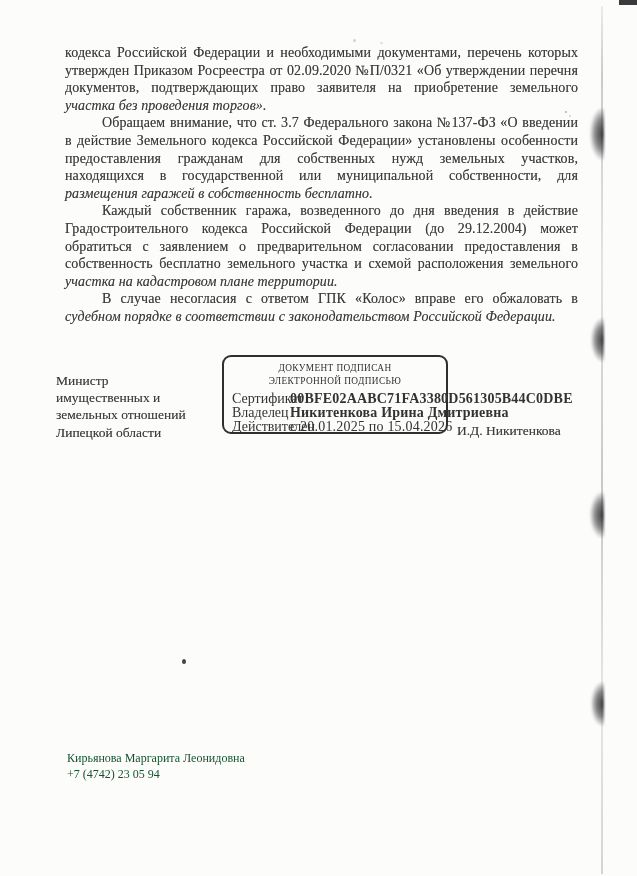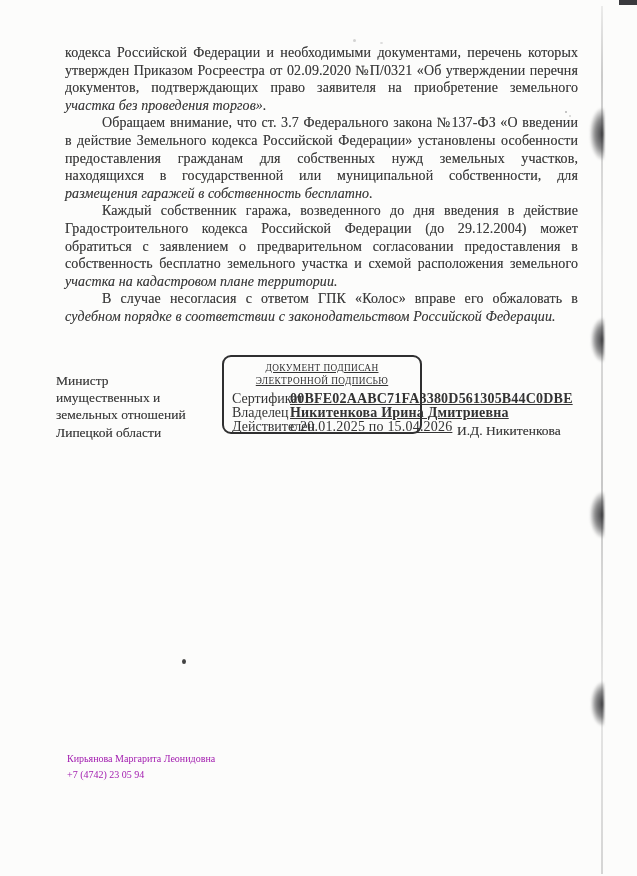--- a/index.html
+++ b/index.html
@@ -22,39 +22,39 @@
   .body .line.last{text-align-last:left;font-style:italic;}
   .body .line.indent{padding-left:37px;}
   
   .signer-title{
     position:absolute;left:56px;top:372px;
     font-size:13.5px;line-height:17.2px;
     text-shadow:0 0 .4px rgba(60,60,60,.5);
   }
   
   .stamp{
-    position:absolute;left:222px;top:355px;width:200px;height:79px;
+    position:absolute;left:222px;top:355px;width:226px;height:79px;
     box-sizing:border-box;border:2px solid #2f2f30;border-radius:9px;
-    padding:5px 8px 17px 8px;color:#333;text-decoration:underline;
+    padding:5px 8px 17px 8px;color:#333;
   }
   .stamp-title{text-align:center;font-size:9.3px;line-height:12.5px;letter-spacing:.4px;color:#2f2f30;}
   .stamp-fields{margin-top:5px;font-size:14px;}
   .srow{line-height:13.8px;white-space:nowrap;}
   .slabel{display:inline-block;width:58px;color:#333;}
   .sval{letter-spacing:.2px;}
   .sval.cert,.sval.owner{font-weight:bold;}
   
   .signer-name{
     position:absolute;left:457px;top:423px;
     font-size:13.5px;text-shadow:0 0 .4px rgba(60,60,60,.5);
   }
   
   .contact{
     position:absolute;left:67px;top:751px;
-    font-size:10px;line-height:15.5px;color:#a21caf;
+    font-size:12px;line-height:15.5px;color:#14532d;
   }
   
   .corner-mark{
     position:absolute;left:619px;top:0;width:18px;height:5px;
     background:#3a3a3e;filter:blur(.3px);
   }
   .edge-line{
     position:absolute;left:601px;top:6px;width:1.5px;height:868px;
     background:linear-gradient(180deg,
       rgba(185,185,185,.25) 0%,rgba(170,170,170,.6) 8%,rgba(190,190,190,.4) 30%,

